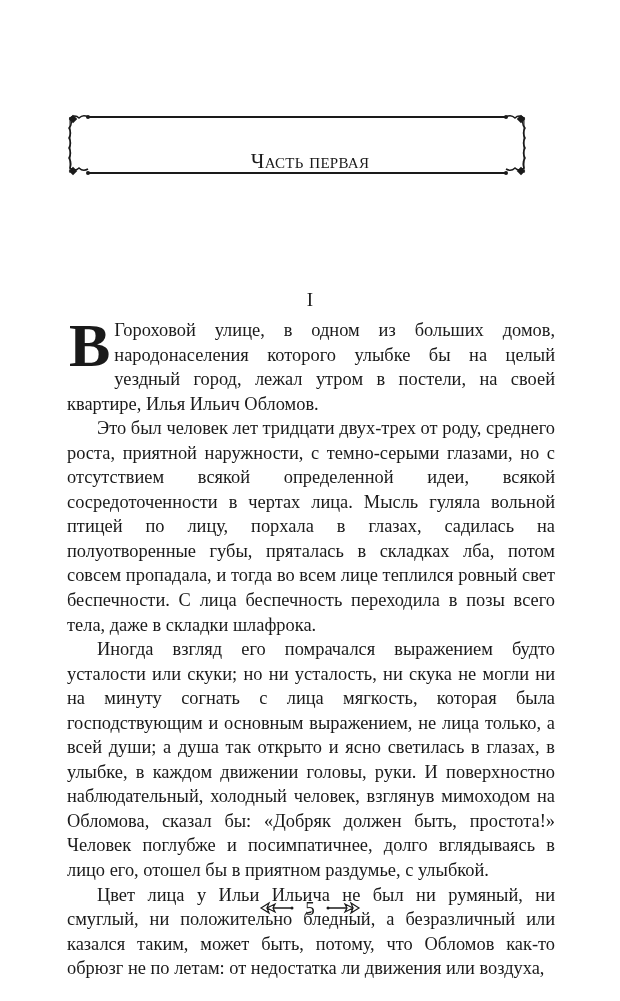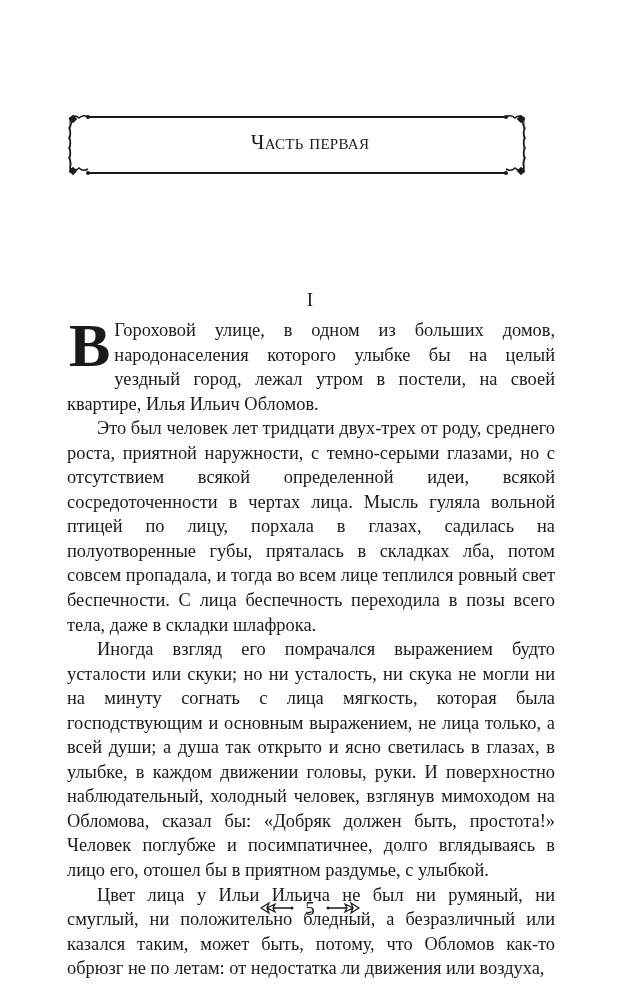--- a/index.html
+++ b/index.html
@@ -1,19 +1,19 @@
 <!DOCTYPE html>
 <html><head>
 <meta charset="utf-8">
 <style>
   html, body { margin:0; padding:0; background:#ffffff; }
   body { width:620px; height:1001px; position:relative; overflow:hidden; font-family:"Liberation Serif","DejaVu Serif",serif; color:#1a1a1a; }
   .frame { position:absolute; left:66px; top:113px; width:462px; height:64px; }
   .frame svg { position:absolute; left:0; top:0; }
-  .part-title { position:absolute; left:0; right:0; top:130px; text-align:center; font-size:21px; letter-spacing:0.3px; font-variant:small-caps; }
+  .part-title { position:absolute; left:0; right:0; top:149px; text-align:center; font-size:21px; letter-spacing:0.3px; font-variant:small-caps; }
   .chapter-num { position:absolute; left:0; width:620px; top:289px; text-align:center; font-size:19px; }
   .text { position:absolute; left:67px; width:488px; top:318px; font-size:18.4px; line-height:24.55px; text-align:justify; }
   .text p { margin:0; text-indent:30px; }
   .text p.first { text-indent:0; }
   .dropcap { float:left; font-size:62px; line-height:50px; font-weight:bold; margin:2px 4px 0 2px; height:48px; }
   .footer { position:absolute; left:0; width:620px; top:896px; text-align:center; font-size:19px; }
   .footer .orn { display:inline-block; vertical-align:middle; }
   .footer .num { display:inline-block; margin:0 10px; vertical-align:middle; }
 </style>
 </head>

